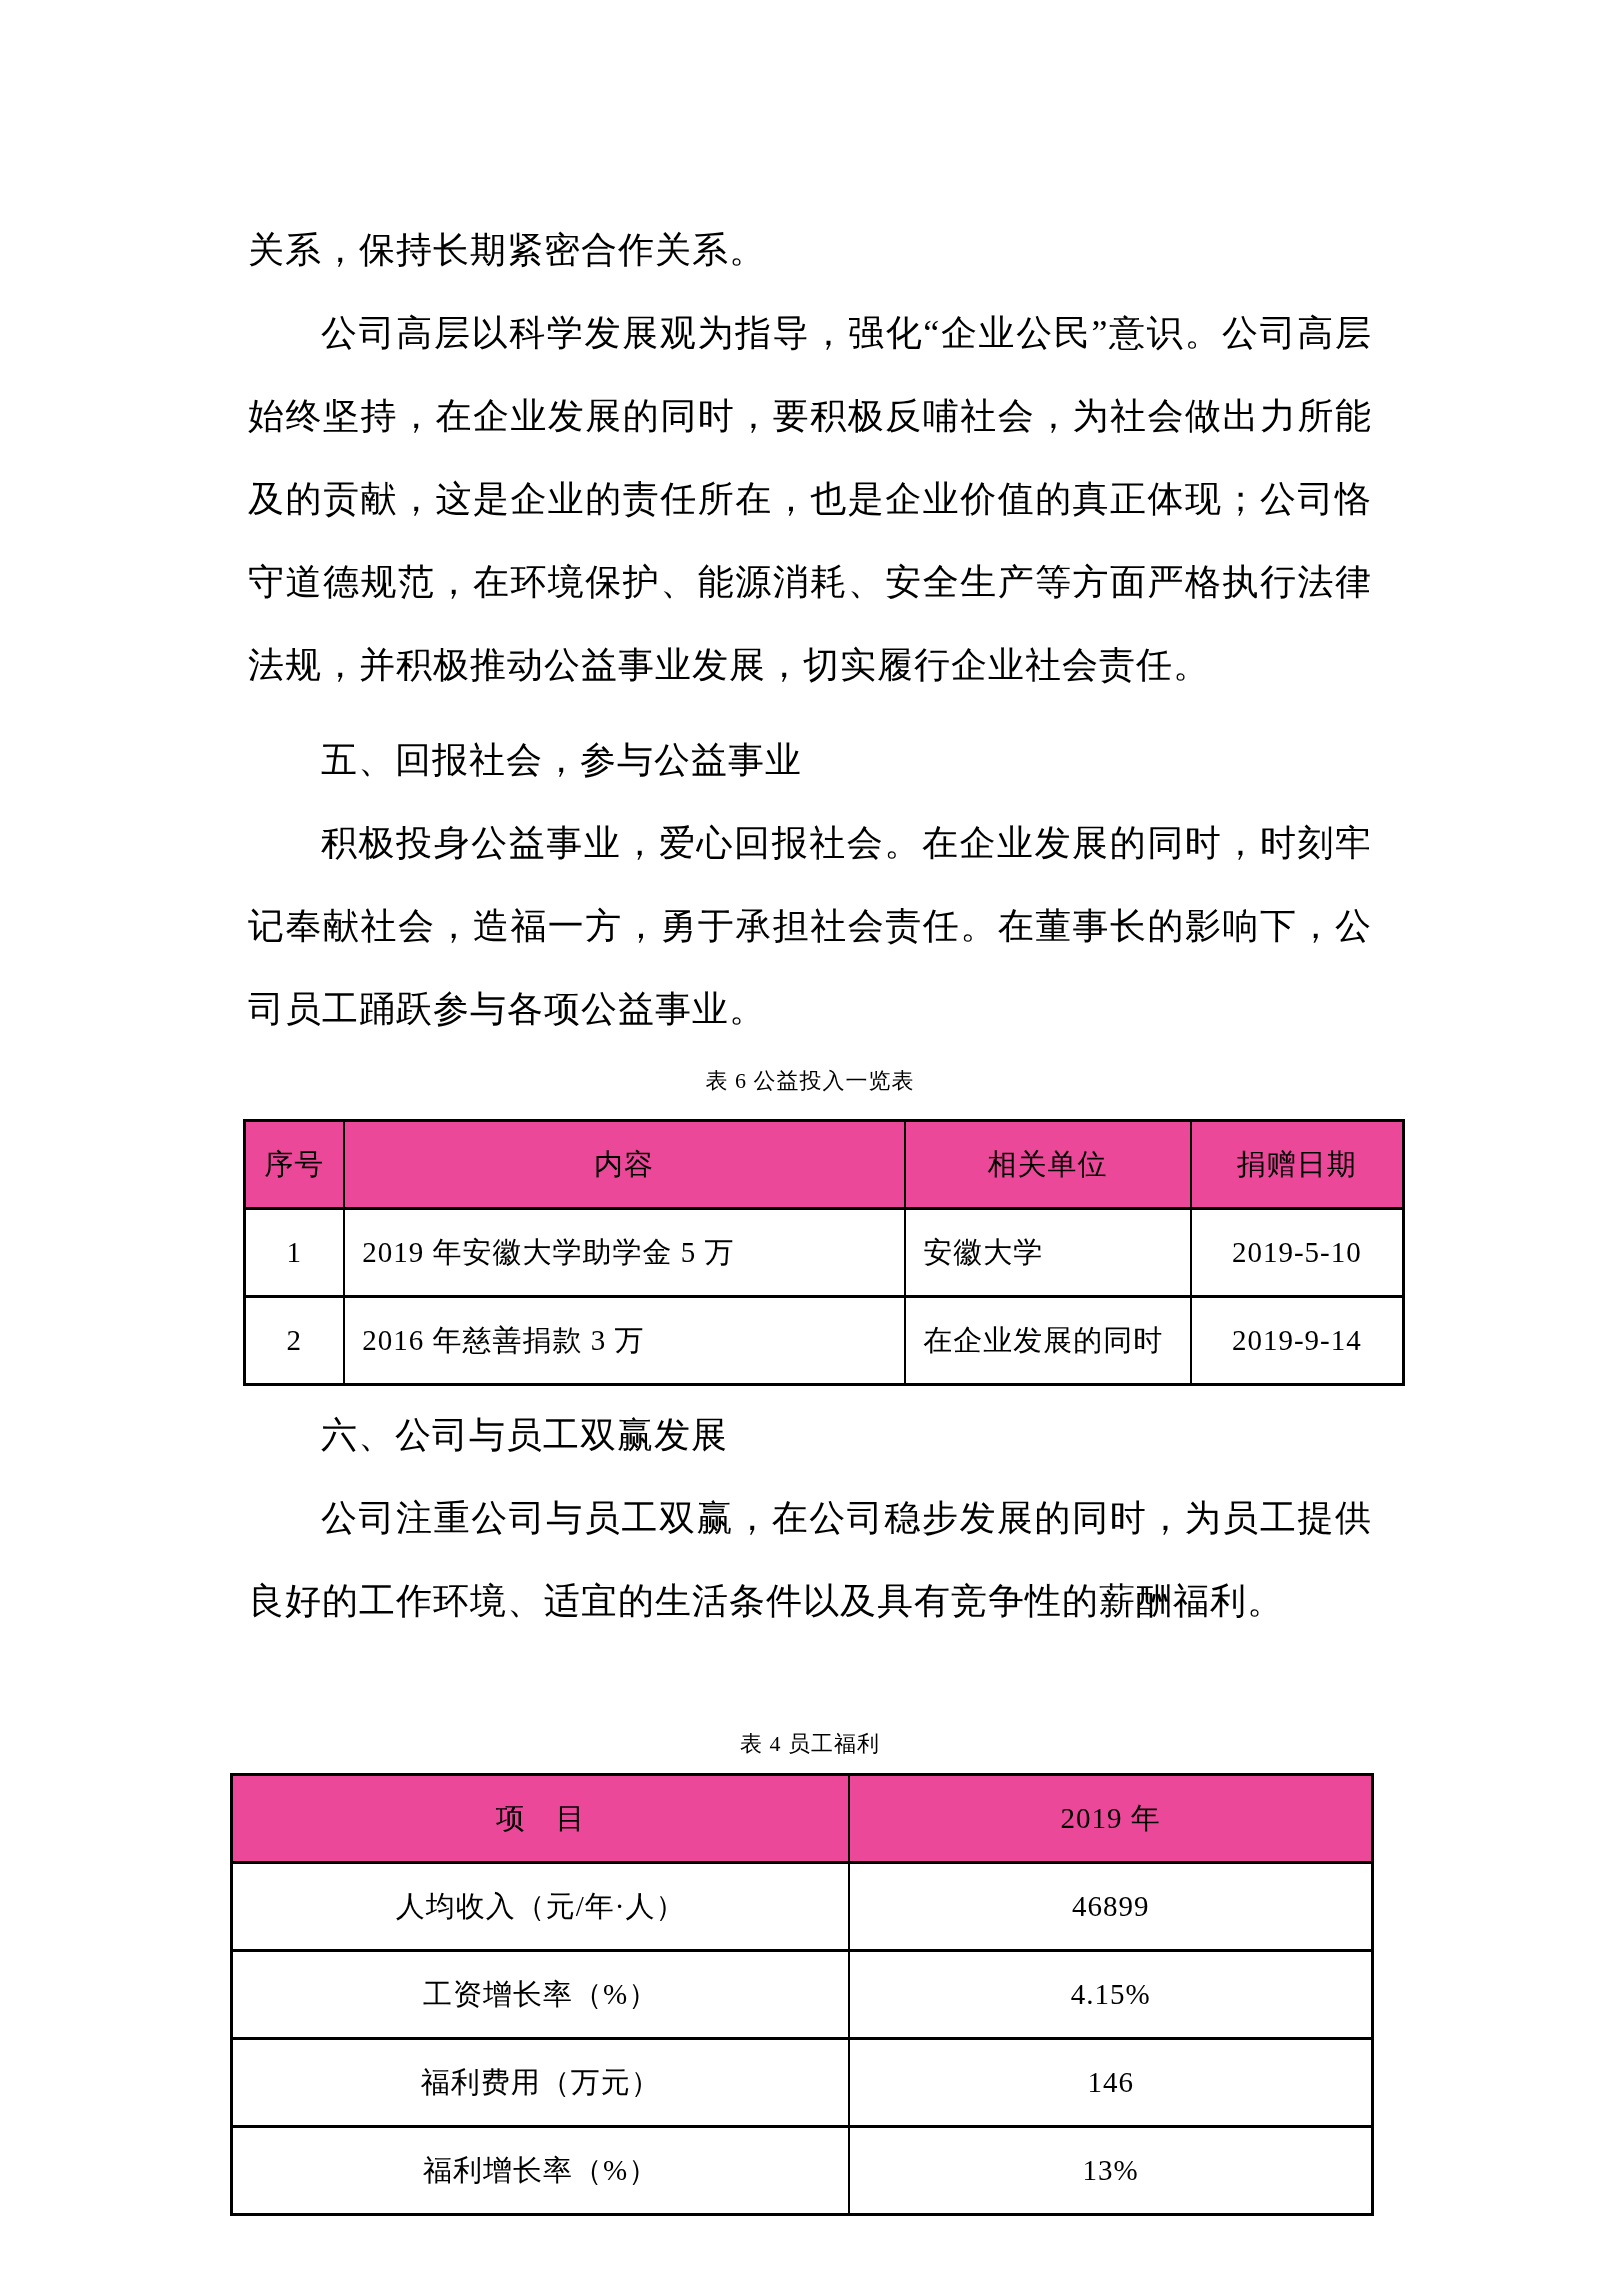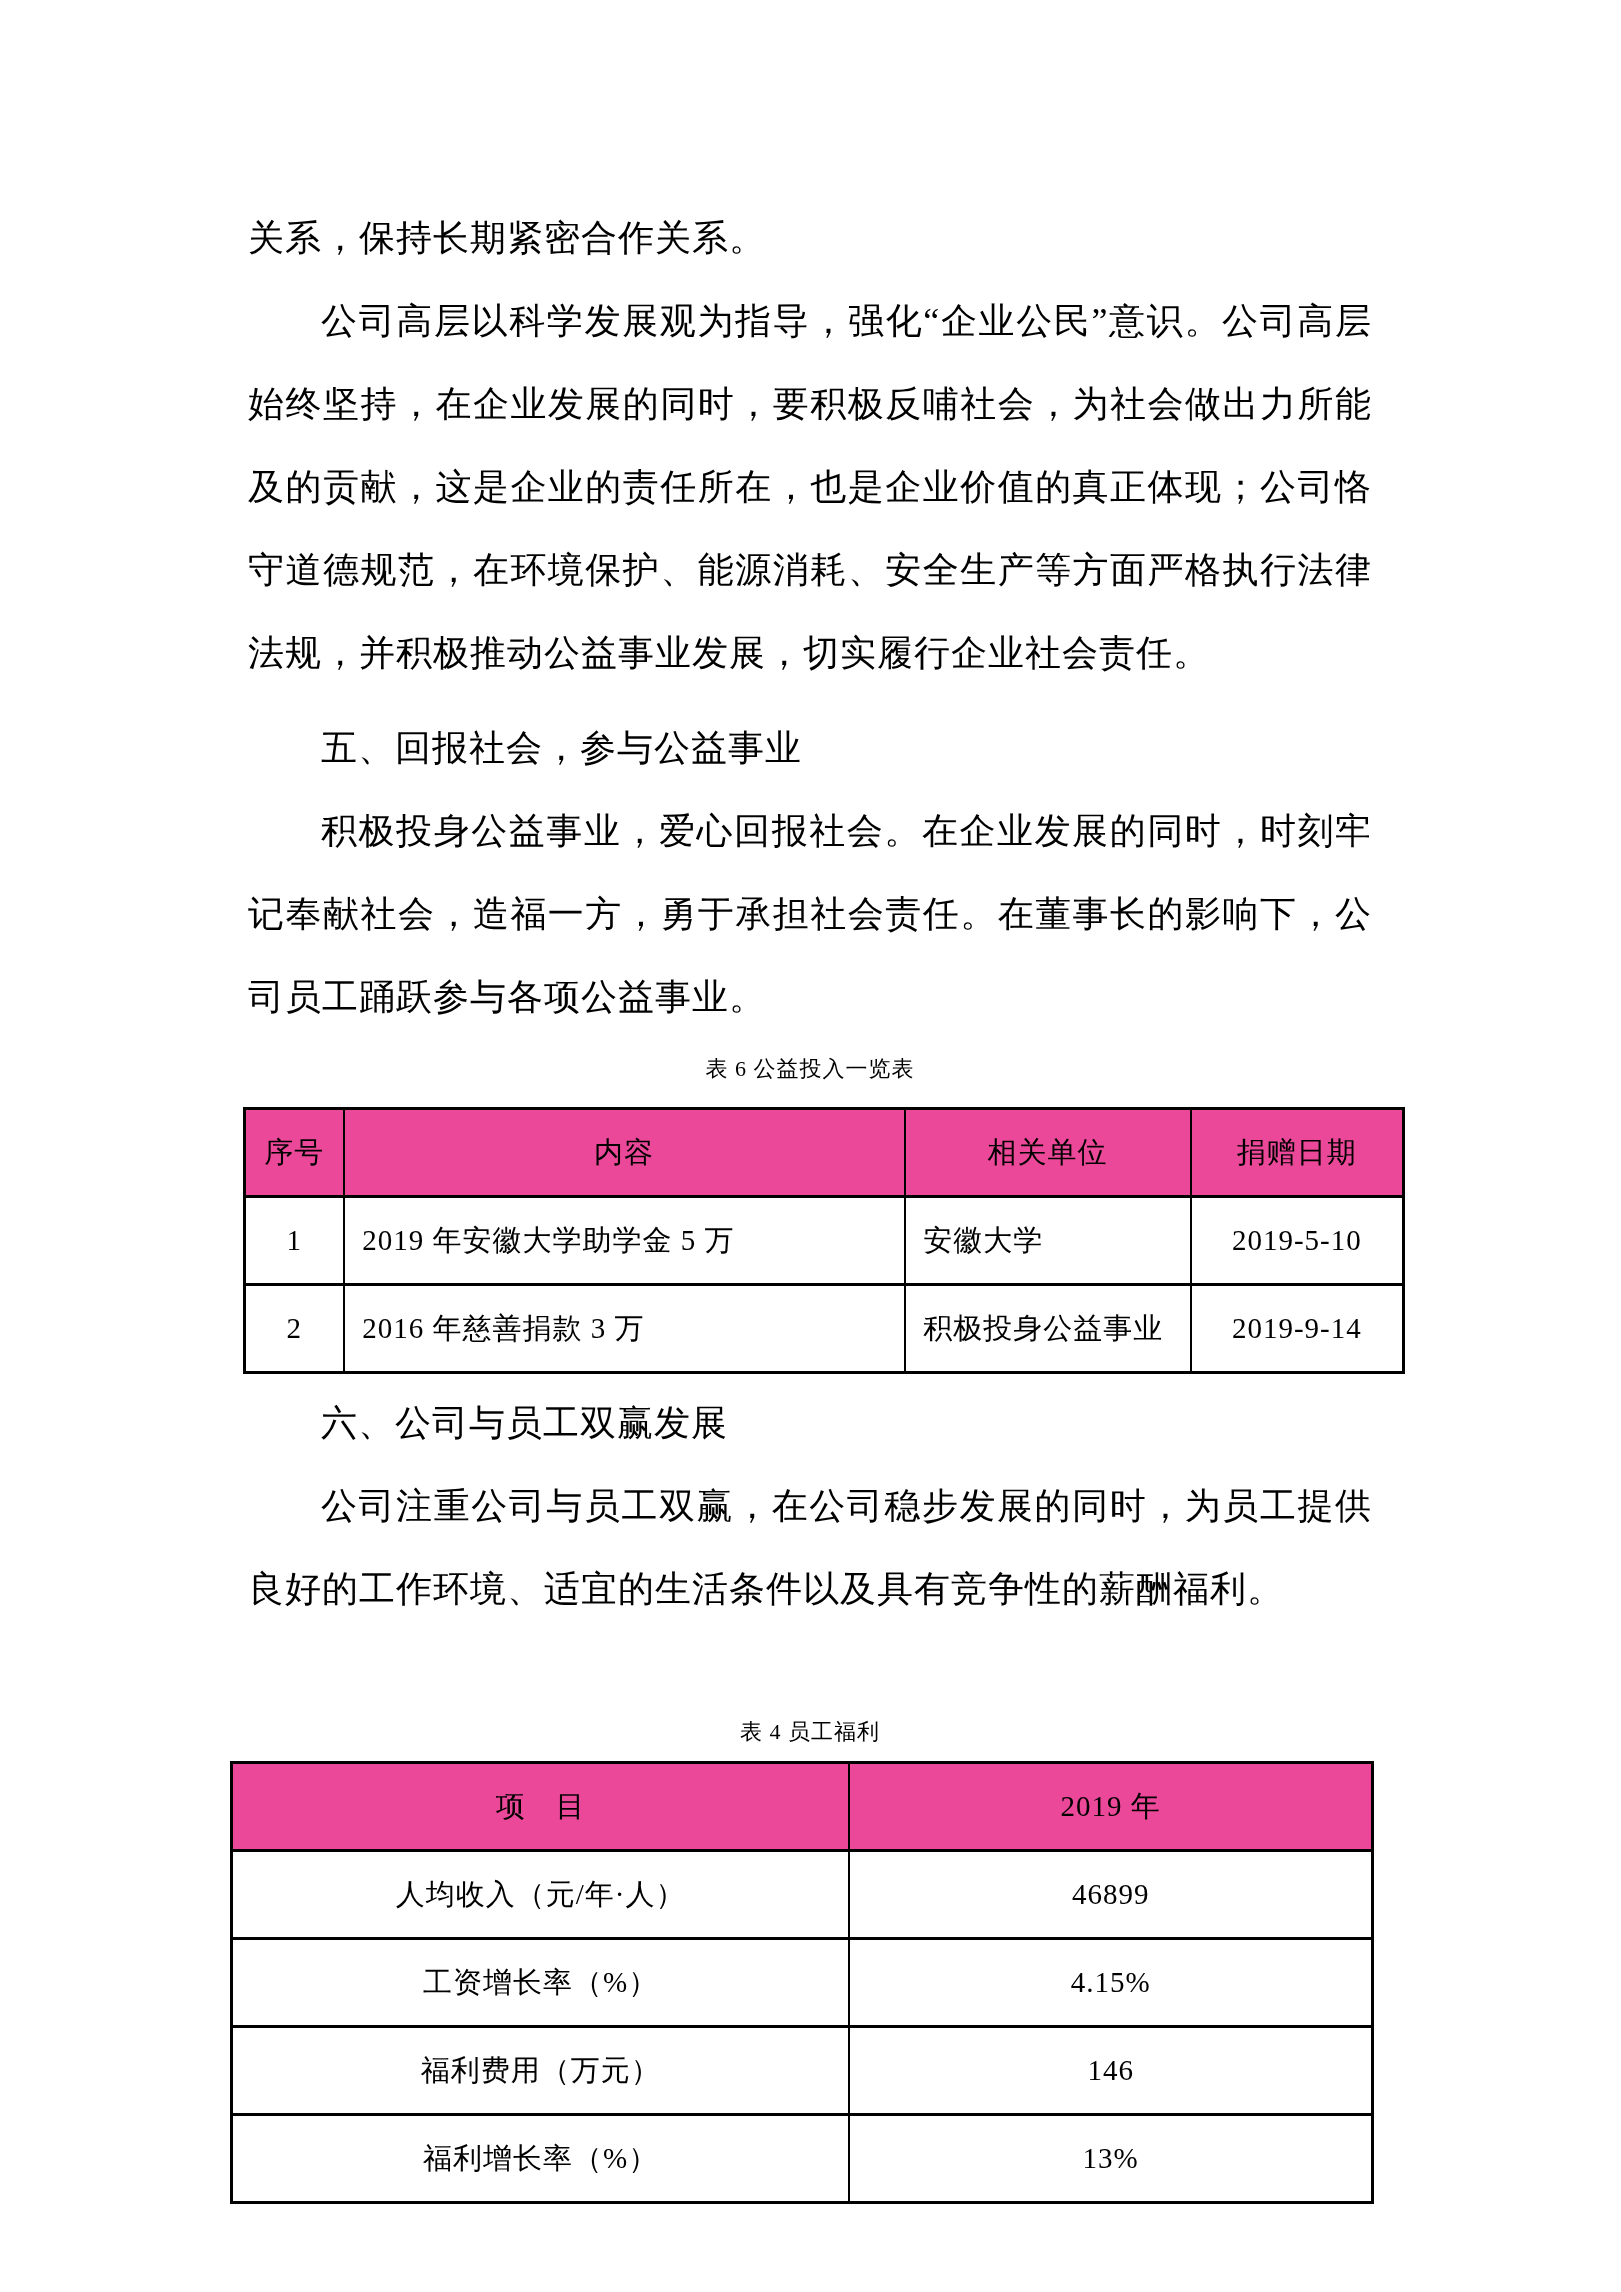--- a/index.html
+++ b/index.html
@@ -1,21 +1,21 @@
 <!DOCTYPE html>
 <html><head>
 <meta charset="utf-8">
 <style>
   html,body{margin:0;padding:0;}
   body{
     width:1621px;height:2293px;background:#ffffff;color:#000000;
     font-family:"Liberation Serif","DejaVu Serif",serif;
   }
   .page{position:relative;width:1621px;height:2293px;overflow:hidden;background:#ffffff;}
-  .content{position:absolute;left:248px;top:0;width:1124px;padding-top:197px;}
+  .content{position:absolute;left:248px;top:12px;width:1124px;padding-top:197px;}
   .body-text{font-size:36px;line-height:83px;letter-spacing:1px;}
   p{margin:0;}
   .indent{text-indent:73px;}
   .just{text-align:justify;text-justify:inter-ideograph;}
   .heading{margin-top:11.8px;}
   .heading2{margin-top:8.8px;}
   .caption{font-size:22px;line-height:59px;text-align:center;letter-spacing:1px;margin:0;}
   .caption7{margin-top:71px;}
 
   table{border-collapse:collapse;table-layout:fixed;background:#ffffff;}
@@ -62,21 +62,21 @@
       </tr>
       <tr style="height:70px">
         <td class="c">1</td>
         <td class="l">2019 年安徽大学助学金 5 万</td>
         <td class="l">安徽大学</td>
         <td class="c">2019-5-10</td>
       </tr>
       <tr style="height:68px">
         <td class="c">2</td>
         <td class="l">2016 年慈善捐款 3 万</td>
-        <td class="l">积极投身公益事业</td>
+        <td class="l">在企业发展的同时</td>
         <td class="c">2019-9-14</td>
       </tr>
     </tbody>
       </table>
 
     <p class="indent heading2">六、公司与员工双赢发展</p>
 
     <p class="indent just">公司注重公司与员工双赢，在公司稳步发展的同时，为员工提供良好的工作环境、适宜的生活条件以及具有竞争性的薪酬福利。</p>
 
     <p class="caption caption7">表 4 员工福利</p>

